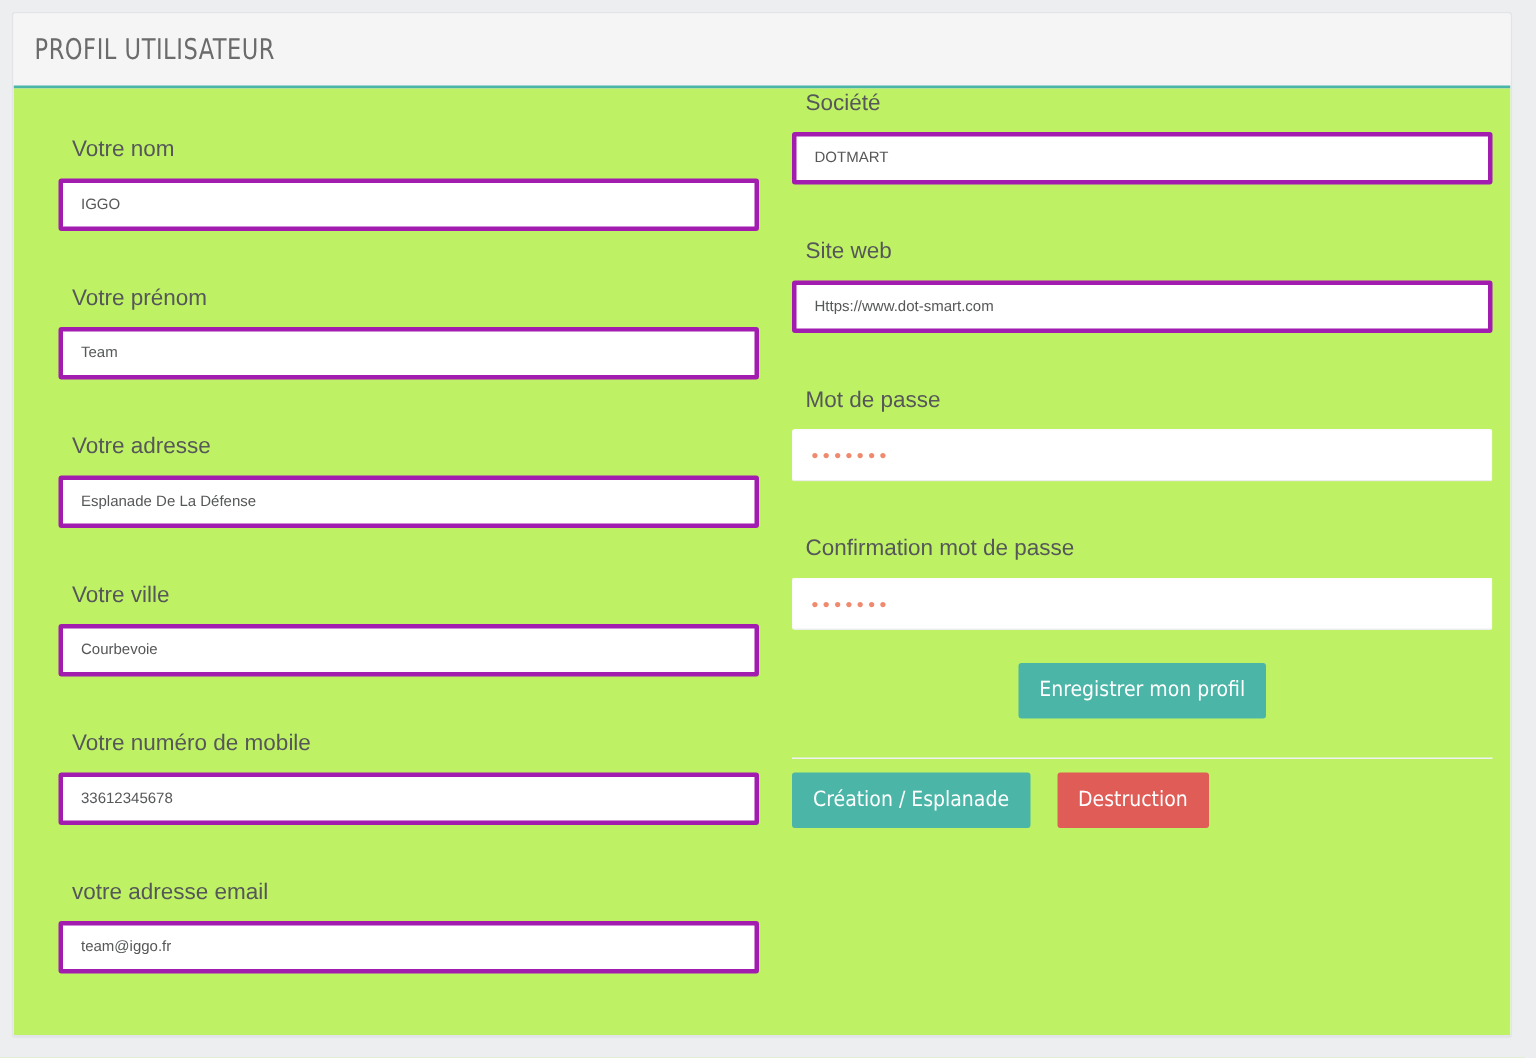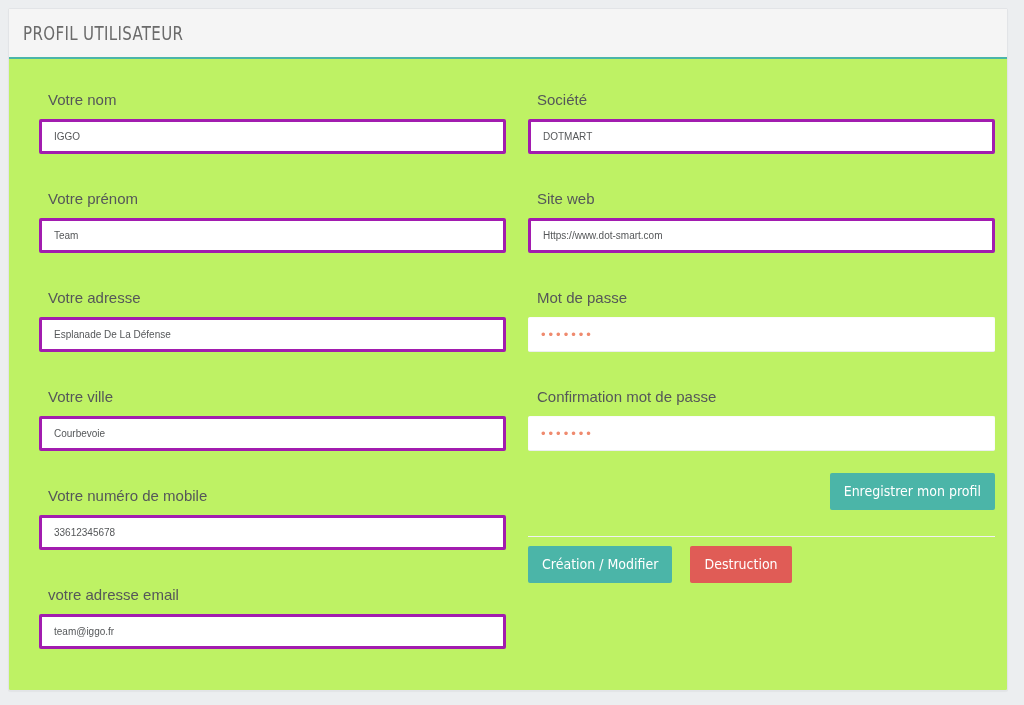--- a/index.html
+++ b/index.html
@@ -126,21 +126,21 @@
   .btn-red  { background: #e05c56; }
 
   .btn-row {
     display: flex;
     gap: 18px;
     padding-top: 9px;
   }
 
   .save-row {
     display: flex;
-    justify-content: flex-end;
+    justify-content: center;
   }
 
   .divider {
     height: 1px;
     background: #f0f1f3;
     margin: 0;
   }
 </style>
 </head>
 <body>
@@ -184,21 +184,21 @@
 
         <div class="field" style="padding-top:35px;">
           <label class="field-label">votre adresse email</label>
           <input class="field-input" type="text" value="team@iggo.fr" style="">
         </div>
 
       </div>
 
       <div class="col-right">
 
-        <div class="field" style="padding-top:31px;">
+        <div class="field" style="">
           <label class="field-label">Société</label>
           <input class="field-input" type="text" value="DOTMART" style="">
         </div>
 
         <div class="field" style="padding-top:35px;">
           <label class="field-label">Site web</label>
           <input class="field-input" type="text" value="Https://www.dot-smart.com" style="">
         </div>
 
         <div class="field" style="padding-top:35px;">
@@ -216,21 +216,21 @@
         </div>
 
         <div class="save-row" style="padding-top:22px;">
           <button class="btn btn-teal">Enregistrer mon profil</button>
         </div>
 
         <div class="divider" style="margin-top:26px;"></div>
 
 
         <div class="btn-row">
-          <button class="btn btn-teal">Création / Modifier</button>
+          <button class="btn btn-teal">Création / Esplanade</button>
           <button class="btn btn-red">Destruction</button>
         </div>
 
       </div>
 
     </div>
   </div>
 </div>
 
 </body></html>

